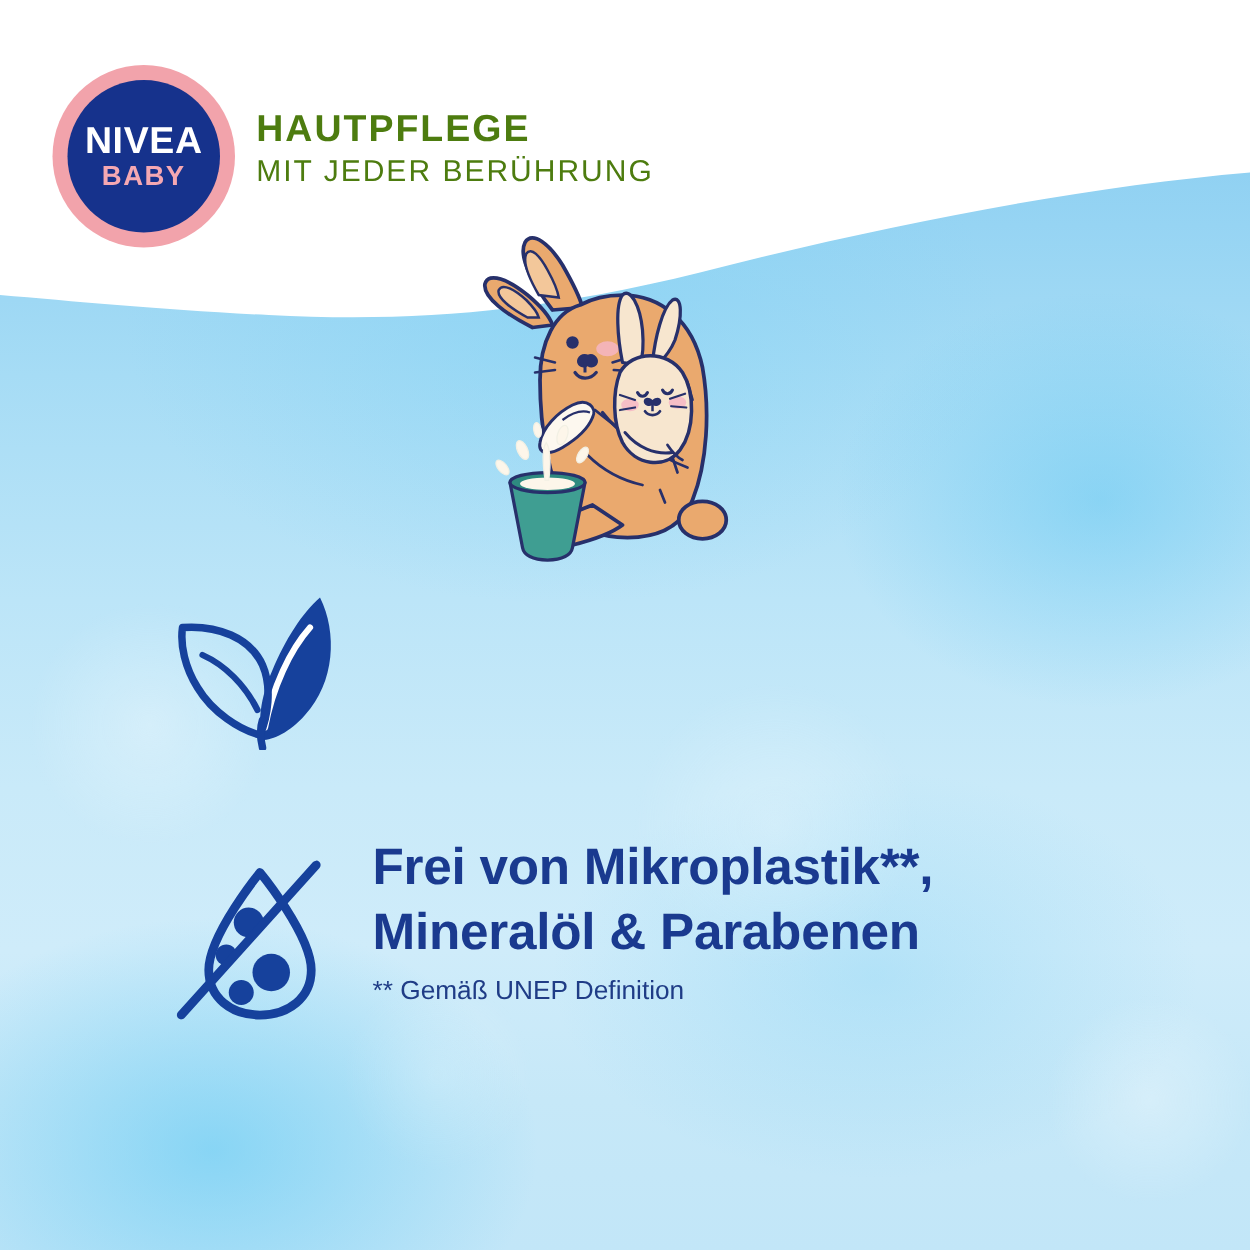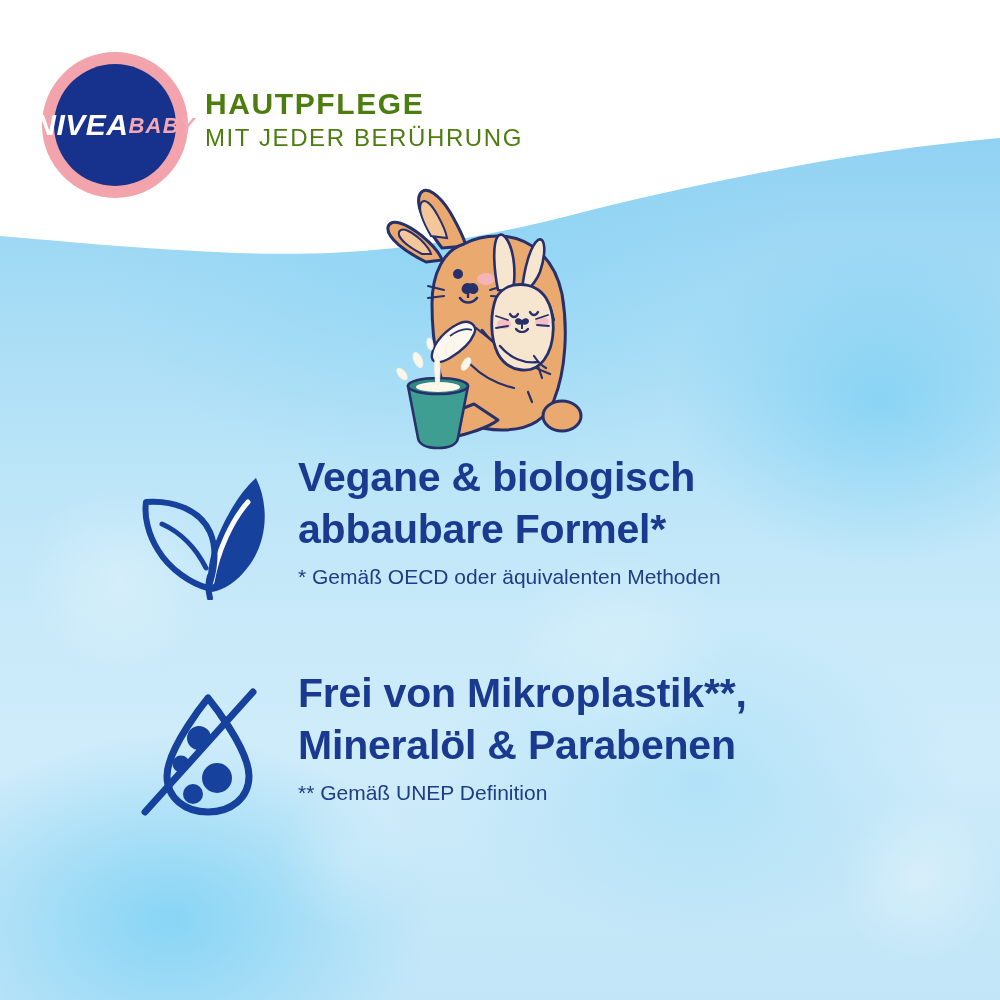--- a/index.html
+++ b/index.html
@@ -69,25 +69,24 @@
     align-items: center;
     justify-content: center;
     box-sizing: border-box;
   }
   .logo-inner {
     width: 122px;
     height: 122px;
     border-radius: 50%;
     background: #16328c;
     display: flex;
-    flex-direction: row;
+    flex-direction: column;
     align-items: center;
     justify-content: center;
     line-height: 1;
-    font-style: italic;
   }
   .logo-nivea {
     color: #ffffff;
     font-weight: 700;
     font-size: 30px;
     letter-spacing: 0.5px;
   }
   .logo-baby {
     color: #f5a8b2;
     font-weight: 700;
@@ -301,25 +300,20 @@
                  C78,110 80,88 90,66 C100,42 114,20 128,8 Z" fill="#16419c"></path>
         <path d="M120,32 C104,50 90,80 84,112" stroke="#ffffff" stroke-width="5" fill="none" stroke-linecap="round"></path>
 
         <path d="M18,32 C46,30 72,40 82,62 C90,80 86,104 80,118
                  C64,114 42,100 30,80 C20,64 16,46 18,32 Z" fill="none" stroke="#16419c" stroke-width="6" stroke-linejoin="round"></path>
         <path d="M34,54 C52,62 68,78 78,98" stroke="#16419c" stroke-width="5" fill="none" stroke-linecap="round"></path>
 
         <path d="M82,128 C80,120 80,112 82,106" stroke="#16419c" stroke-width="6" fill="none" stroke-linecap="round"></path>
       </svg>
     </div>
-    <div class="feature-text">
-      <p class="feature-title">Vegane &amp; biologisch
-abbaubare Formel*</p>
-      <p class="feature-note">* Gemäß OECD oder äquivalenten Methoden</p>
-    </div>
   </div>
 
   <div class="feature feature-2">
     <div class="feature-icon">
       <svg width="150" height="140" viewBox="0 0 150 140" aria-hidden="true">
 
         <path d="M75,16 C75,16 34,66 34,94 C34,116 52,130 75,130
                  C98,130 116,116 116,94 C116,66 75,16 75,16 Z" fill="none" stroke="#16419c" stroke-width="7" stroke-linejoin="round"></path>
 
         <circle cx="66" cy="56" r="12" fill="#16419c"></circle>

